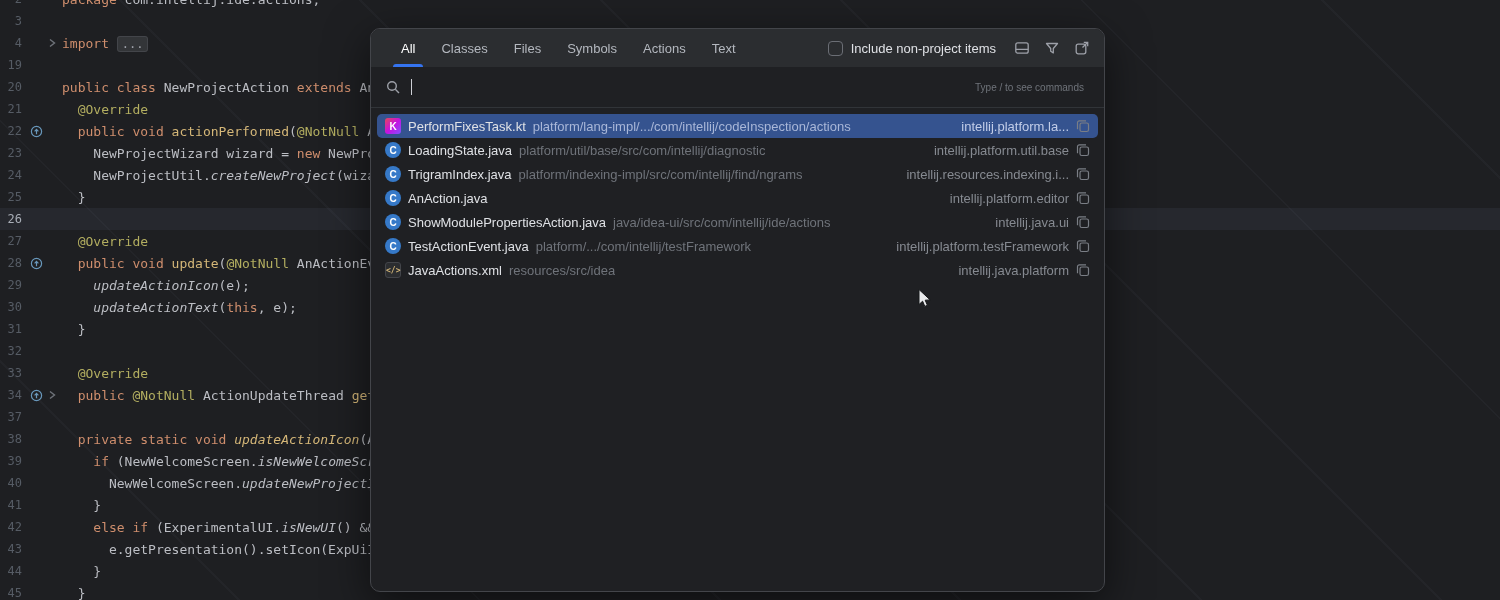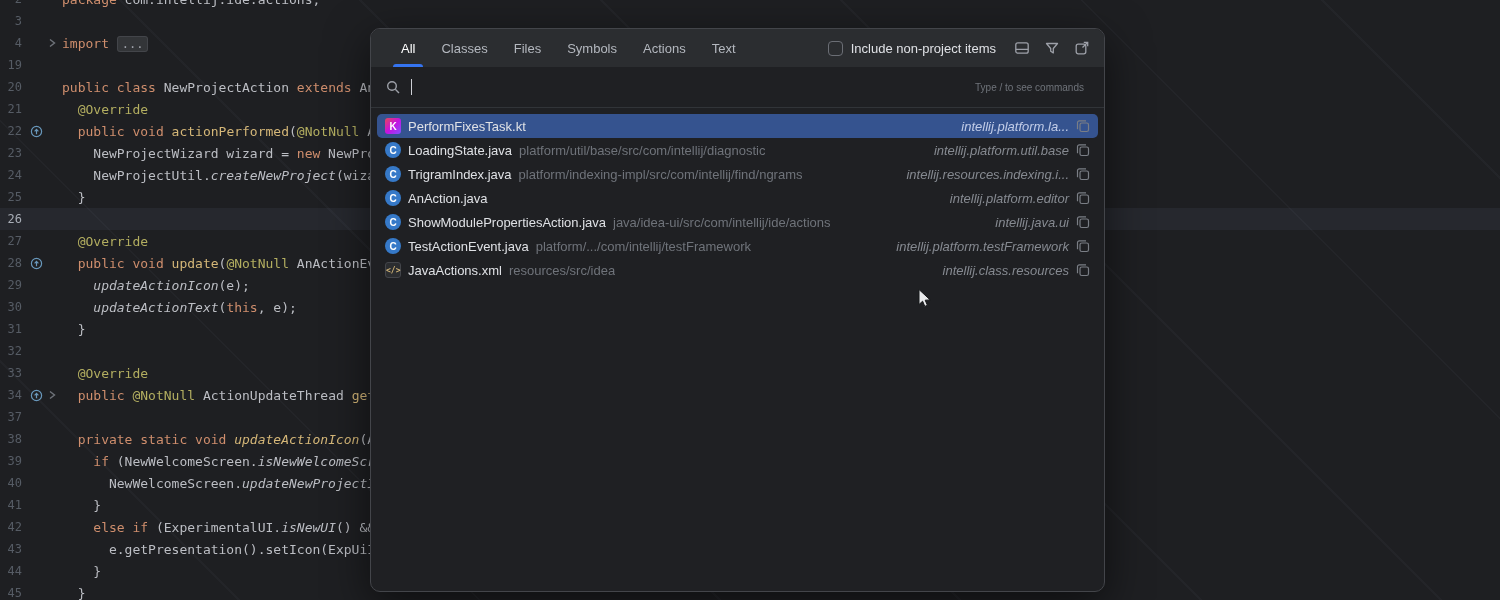--- a/index.html
+++ b/index.html
@@ -64,21 +64,21 @@
   .res.sel{background:var(--selection,#35538F);}
   .fic{width:16px;height:16px;flex:none;display:grid;place-items:center;
        font-weight:bold;color:#fff;box-sizing:border-box;}
   .fic.k{border-radius:3px;font-size:10px;
        background:linear-gradient(135deg,#E44857,#C711E1 50%,#7F52FF);}
   .fic.c{border-radius:50%;font-size:10px;background:var(--class-icon,#3679C8);}
   .fic.x{border-radius:3px;font:bold 8px "DejaVu Sans Mono",monospace;
        color:var(--xml-icon,#D5B778);background:#2B2D30;border:1px solid #43454A;}
   .fname{color:var(--file-text,#DFE1E5);}
   .fpath{color:var(--path-text,#6F737A);overflow:hidden;text-overflow:ellipsis;}
-  .fmod{margin-left:auto;color:var(--module-text,#868A91);flex:none;font-style:italic;}
+  .fmod{margin-left:auto;color:var(--module-text,#868A91);flex:none;}
   .mic{flex:none;color:#7A7E85;display:grid;place-items:center;width:14px;height:14px;}
   .res.sel .fpath{color:#A9B7D8;}
   .res.sel .fmod{color:#C2CDE8;}
 
   .mouse-cursor{position:absolute;z-index:3;pointer-events:none;}
 </style>
 </head>
 <body>
 
 <div class="screen">
@@ -304,20 +304,21 @@
           </svg>
       </span>
       <span class="caret-bar"></span>
       <span class="placeholder">Type / to see commands</span>
     </div>
 
     <div class="results">
         <div class="res sel">
           <span class="fic k">K</span>
           <span class="fname">PerformFixesTask.kt</span>
+          <span class="fpath">platform/lang-impl/.../com/intellij/codeInspection/actions</span>
           <span class="fmod">intellij.platform.la...</span>
           <span class="mic">
             <svg width="14" height="14" viewBox="0 0 14 14">
               <rect x="4" y="4" width="8.5" height="8.5" rx="1.8" fill="none" stroke="currentColor" stroke-width="1.2"></rect>
               <path d="M10 1.8 H3.3 A1.8 1.8 0 0 0 1.5 3.6 V10.3" fill="none" stroke="currentColor" stroke-width="1.2"></path>
             </svg>
           </span>
         </div>
         <div class="res">
           <span class="fic c">C</span>
@@ -375,21 +376,21 @@
             <svg width="14" height="14" viewBox="0 0 14 14">
               <rect x="4" y="4" width="8.5" height="8.5" rx="1.8" fill="none" stroke="currentColor" stroke-width="1.2"></rect>
               <path d="M10 1.8 H3.3 A1.8 1.8 0 0 0 1.5 3.6 V10.3" fill="none" stroke="currentColor" stroke-width="1.2"></path>
             </svg>
           </span>
         </div>
         <div class="res">
           <span class="fic x">&lt;/&gt;</span>
           <span class="fname">JavaActions.xml</span>
           <span class="fpath">resources/src/idea</span>
-          <span class="fmod">intellij.class.resources</span>
+          <span class="fmod">intellij.java.platform</span>
           <span class="mic">
             <svg width="14" height="14" viewBox="0 0 14 14">
               <rect x="4" y="4" width="8.5" height="8.5" rx="1.8" fill="none" stroke="currentColor" stroke-width="1.2"></rect>
               <path d="M10 1.8 H3.3 A1.8 1.8 0 0 0 1.5 3.6 V10.3" fill="none" stroke="currentColor" stroke-width="1.2"></path>
             </svg>
           </span>
         </div>
       </div>
   </div>
 

